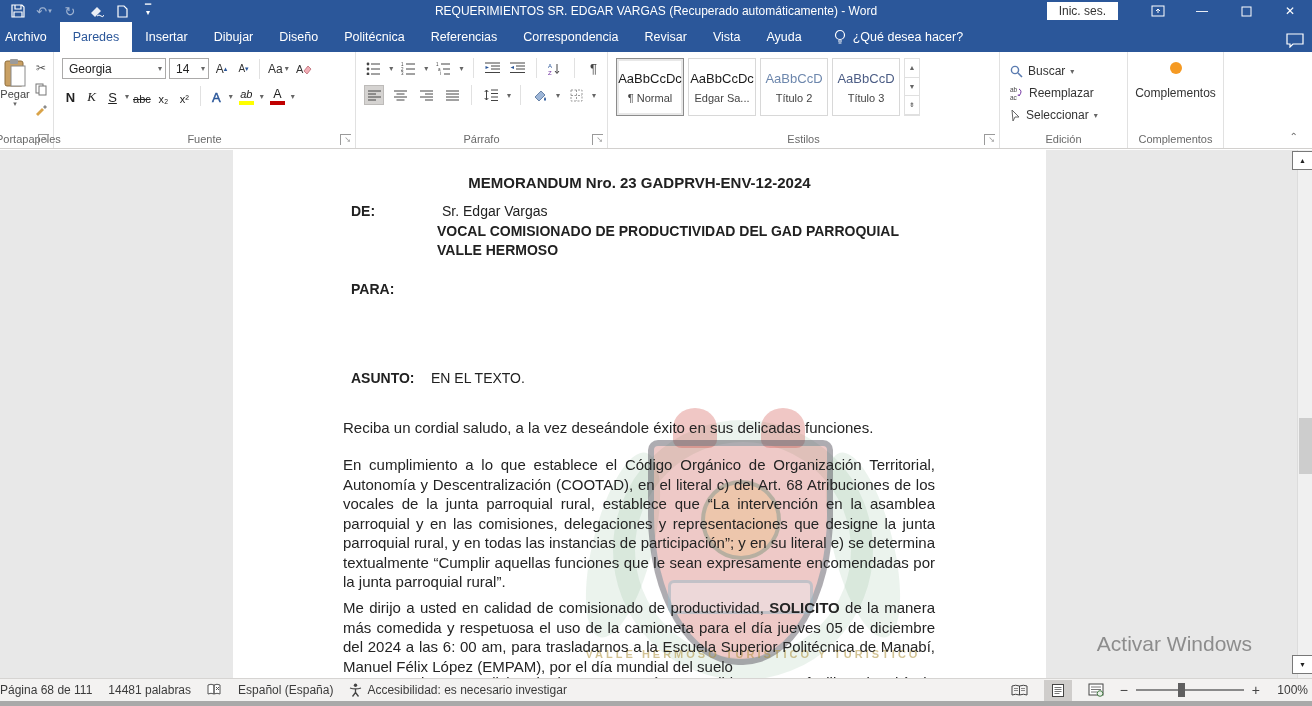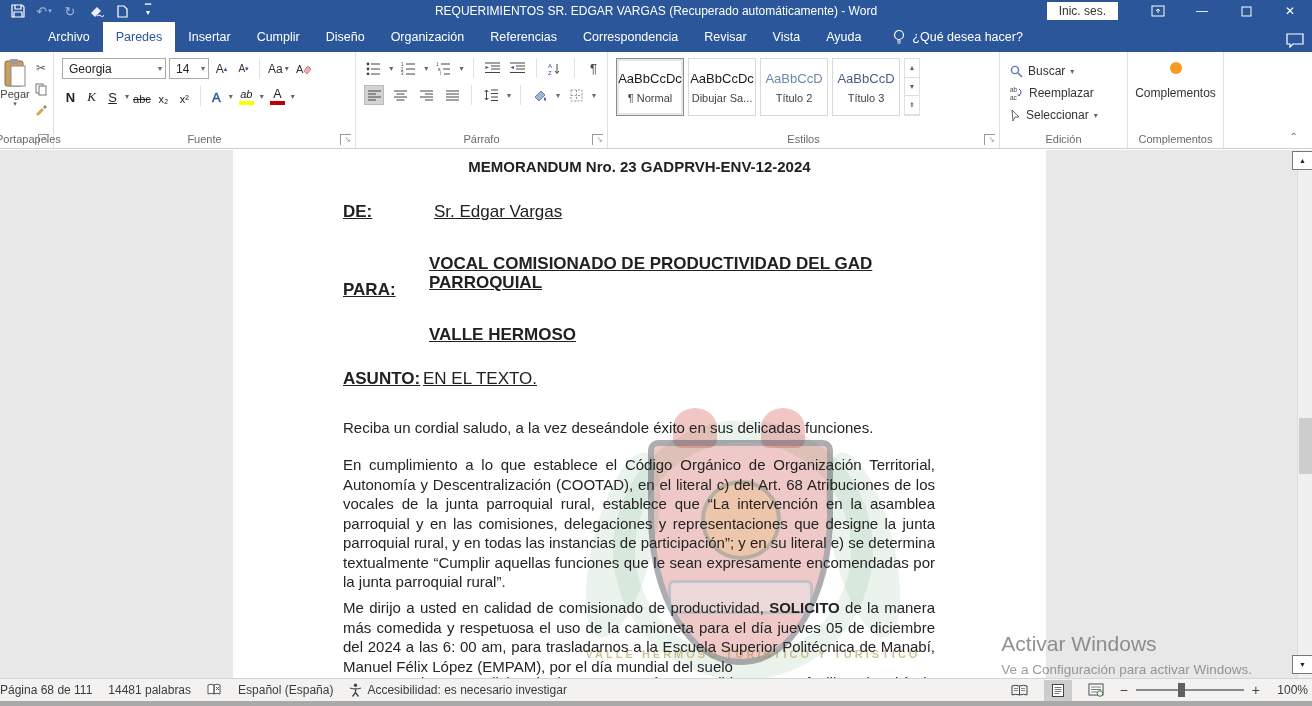--- a/index.html
+++ b/index.html
@@ -10,21 +10,21 @@
   .titlebar { position:absolute; top:0; left:0; right:0; height:22px; background:#2b579a; display:flex; align-items:center; color:#fff; }
   .qat { display:flex; align-items:center; gap:10px; padding-left:10px; }
   .qat .qi { width:16px; height:16px; display:flex; align-items:center; justify-content:center; font-size:13px; }
   .qi.dim { opacity:.55; }
   .tb-title { position:absolute; left:0; right:0; text-align:center; font-size:12px; pointer-events:none; }
   .tb-right { position:absolute; right:0; top:0; height:22px; display:flex; align-items:center; }
   .signin { background:#fff; color:#333; font-size:12px; padding:2px 12px; margin-right:18px; cursor:pointer; }
   .winbtn { width:44px; height:22px; display:flex; align-items:center; justify-content:center; font-size:12px; color:#fff; }
 
   
-  .tabrow { position:absolute; top:22px; left:0; right:0; height:30px; background:#2b579a; display:flex; align-items:flex-end;padding-left:43px; }
+  .tabrow { position:absolute; top:22px; left:0; right:0; height:30px; background:#2b579a; display:flex; align-items:flex-end; }
   .tab { padding:0 13px; height:30px; line-height:30px; font-size:12.5px; color:#fff; white-space:nowrap; cursor:pointer; }
   .tab.first { margin-left:-8px; }
   .tab.active { background:#fff; color:#2b579a; }
   .tellme { display:flex; align-items:center; gap:6px; margin-left:18px; height:30px; color:#fff; font-size:12.5px; cursor:pointer; }
   .feedback { position:absolute; right:8px; bottom:4px; }
 
   
   .ribbon { position:absolute; top:52px; left:0; right:0; height:97px; background:#fff; border-bottom:1px solid #d2d0ce; display:flex; }
   .rgroup { position:relative; height:96px; border-right:1px solid #e1e1e1; }
   .glabel { position:absolute; bottom:3px; left:0; right:0; text-align:center; font-size:11px; color:#696969; white-space:nowrap; }
@@ -68,24 +68,24 @@
   .orangedot { width:12px; height:12px; border-radius:50%; background:#f59a23; margin-bottom:12px; }
   .complabel { font-size:12px; color:#333; }
 
   .ribbonrest { flex:1; position:relative; border-right:none; }
   .collapse { position:absolute; right:14px; bottom:6px; font-size:10px; color:#666; cursor:pointer; }
 
   
   .docarea { position:absolute; top:150px; left:0; right:0; height:528px; background:#e8e8e8; overflow:hidden; }
   .page { position:absolute; left:233px; top:0; width:813px; height:560px; background:#fff; }
   .memo { position:absolute; z-index:2; color:#212121; }
-  .memo-title { left:0; right:0; top:8px; text-align:center; font-weight:bold; font-size:15px; }
-  .lblrow { left:110px; width:600px; display:flex; font-size:17px; line-height:19.5px;text-decoration:underline; }
+  .memo-title { left:0; right:0; top:24px; text-align:center; font-weight:bold; font-size:15px; }
+  .lblrow { left:118px; width:600px; display:flex; font-size:14px; line-height:19.5px; }
   .mlabel { width:86px; font-weight:bold; flex:none; }
-  .b { font-weight:bold;margin-top:32px; }
+  .b { font-weight:bold; }
   .squig { text-decoration:underline wavy #e0402f; text-decoration-thickness:1px; text-underline-offset:3px; }
   .bodyp { left:110px; width:592px; font-size:15px; line-height:19.5px; text-align:justify; color:#242424; }
   .clipline { position:absolute; left:110px; width:592px; top:524px; height:4px; overflow:hidden; font-size:15px; color:#242424; text-align:justify; z-index:2; }
 
   
   .wm { position:absolute; z-index:1; pointer-events:none; }
   .wm-ring { left:380px; top:270px; width:260px; height:260px; border-radius:50%; border:22px solid rgba(60,140,80,0.10); }
   .wm-leaf1 { left:360px; top:300px; width:60px; height:190px; border-radius:50%; background:rgba(60,140,80,0.10); transform:rotate(14deg); }
   .wm-leaf2 { left:600px; top:300px; width:60px; height:190px; border-radius:50%; background:rgba(60,140,80,0.10); transform:rotate(-14deg); }
   .wm-shield { left:415px; top:290px; width:185px; height:225px; background:rgba(190,45,40,0.26); border:6px solid rgba(25,105,130,0.30); border-radius:10px 10px 90px 90px / 10px 10px 150px 150px; }
@@ -164,23 +164,23 @@
           </svg>
       </div>
       <div class="winbtn">✕</div>
     </div>
   </div>
 
   <div class="tabrow">
     <div class="tab first">Archivo</div>
     <div class="tab active">Paredes</div>
     <div class="tab">Insertar</div>
-    <div class="tab">Cumplir</div>
+    <div class="tab">Dibujar</div>
     <div class="tab">Diseño</div>
-    <div class="tab">Organización</div>
+    <div class="tab">Politécnica</div>
     <div class="tab">Referencias</div>
     <div class="tab">Correspondencia</div>
     <div class="tab">Revisar</div>
     <div class="tab">Vista</div>
     <div class="tab">Ayuda</div>
     <div class="tellme">
       <span>
         <svg width="14" height="17" viewBox="0 0 14 17">
             <circle cx="7" cy="6" r="4.5" fill="none" stroke="#fff" stroke-width="1.2"></circle>
             <path d="M5 12 h4 M5.5 14 h3" stroke="#fff" stroke-width="1.2"></path>
@@ -375,21 +375,21 @@
     </div>
 
     <div class="rgroup g-styles">
       <div class="stylecards">
         <div class="style-card selected">
           <div class="sprev">AaBbCcDc</div>
           <div class="sname">¶ Normal</div>
         </div>
         <div class="style-card">
           <div class="sprev">AaBbCcDc</div>
-          <div class="sname">Dibujar Sa...</div>
+          <div class="sname">Edgar Sa...</div>
         </div>
         <div class="style-card">
           <div class="sprev" style="color:#6d87ad;">AaBbCcD</div>
           <div class="sname">Título 2</div>
         </div>
         <div class="style-card">
           <div class="sprev" style="color:#4c5d85;">AaBbCcD</div>
           <div class="sname">Título 3</div>
         </div>
       </div>
@@ -487,21 +487,20 @@
 
       <div class="memo bodyp" style="position:absolute;top:305px;">En cumplimiento a lo que establece el Código Orgánico de Organización Territorial, Autonomía y Descentralización (COOTAD), en el literal c) del Art. 68 Atribuciones de los vocales de la junta parroquial rural, establece que “La intervención en la asamblea parroquial y en las comisiones, delegaciones y representaciones que designe la junta parroquial rural, y en todas las instancias de participación”; y en su literal e) se determina textualmente “Cumplir aquellas funciones que le sean expresamente encomendadas por la junta parroquial rural”.</div>
 
       <div class="memo bodyp" style="position:absolute;top:448px;"><span>Me dirijo a usted en calidad de comisionado de productividad, </span><span class="b">SOLICITO</span><span> de la manera más comedida y respetuosa el uso de la camioneta para el día jueves 05 de diciembre del 2024 a las 6: 00 am, para trasladarnos a la Escuela Superior Politécnica de Manabí, Manuel Félix López (EMPAM), por el día mundial del suelo</span></div>
 
       <div class="clipline">2024, por lo que solicito de la manera más comedida se me facilite el vehículo institucional</div>
     </div>
 
     <div class="activation">
       <div class="act1">Activar Windows</div>
-      <div class="act2">Ve a Configuración para activar Windows.</div>
     </div>
 
     <div class="vscroll">
       <div class="sbtn up">▲</div>
       <div class="sthumb"></div>
       <div class="sbtn down">▼</div>
     </div>
   </div>
 
   <div class="statusbar">

